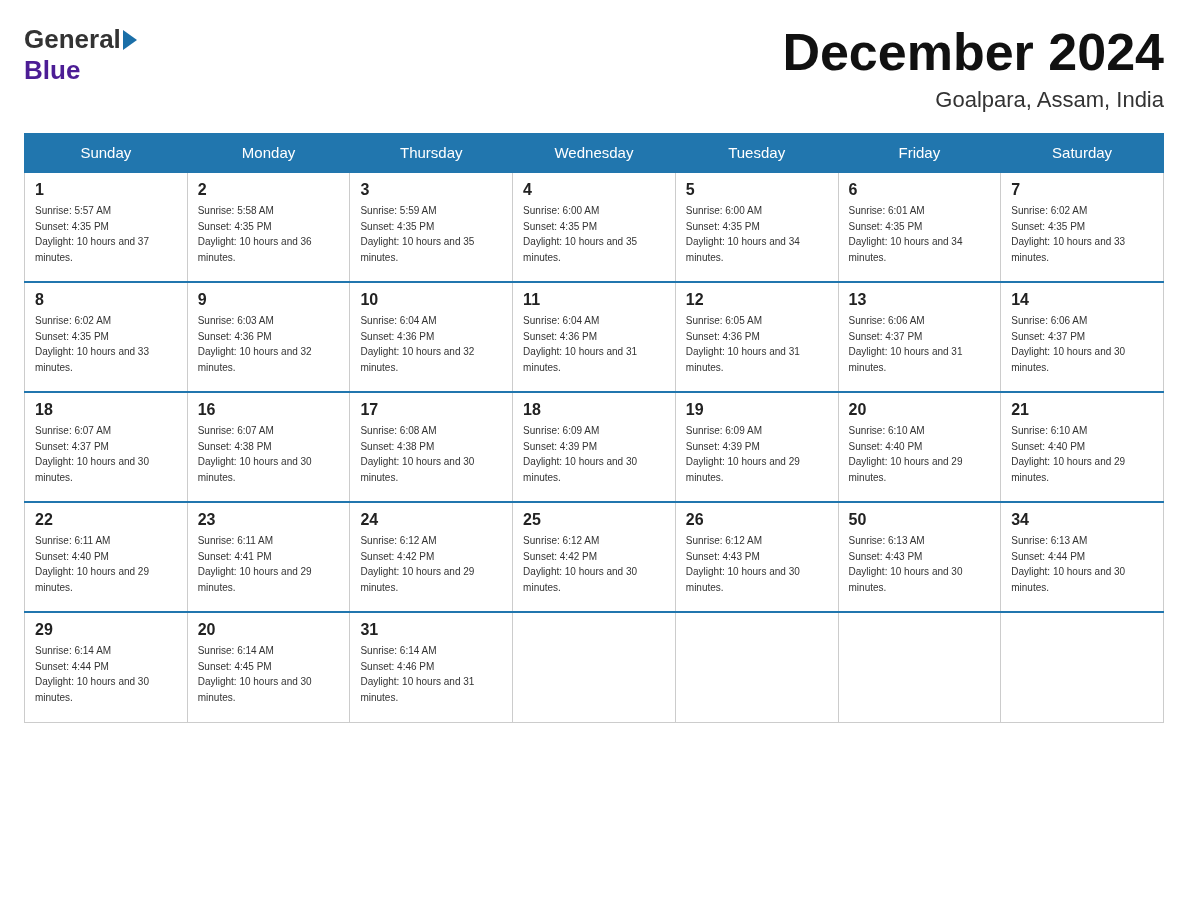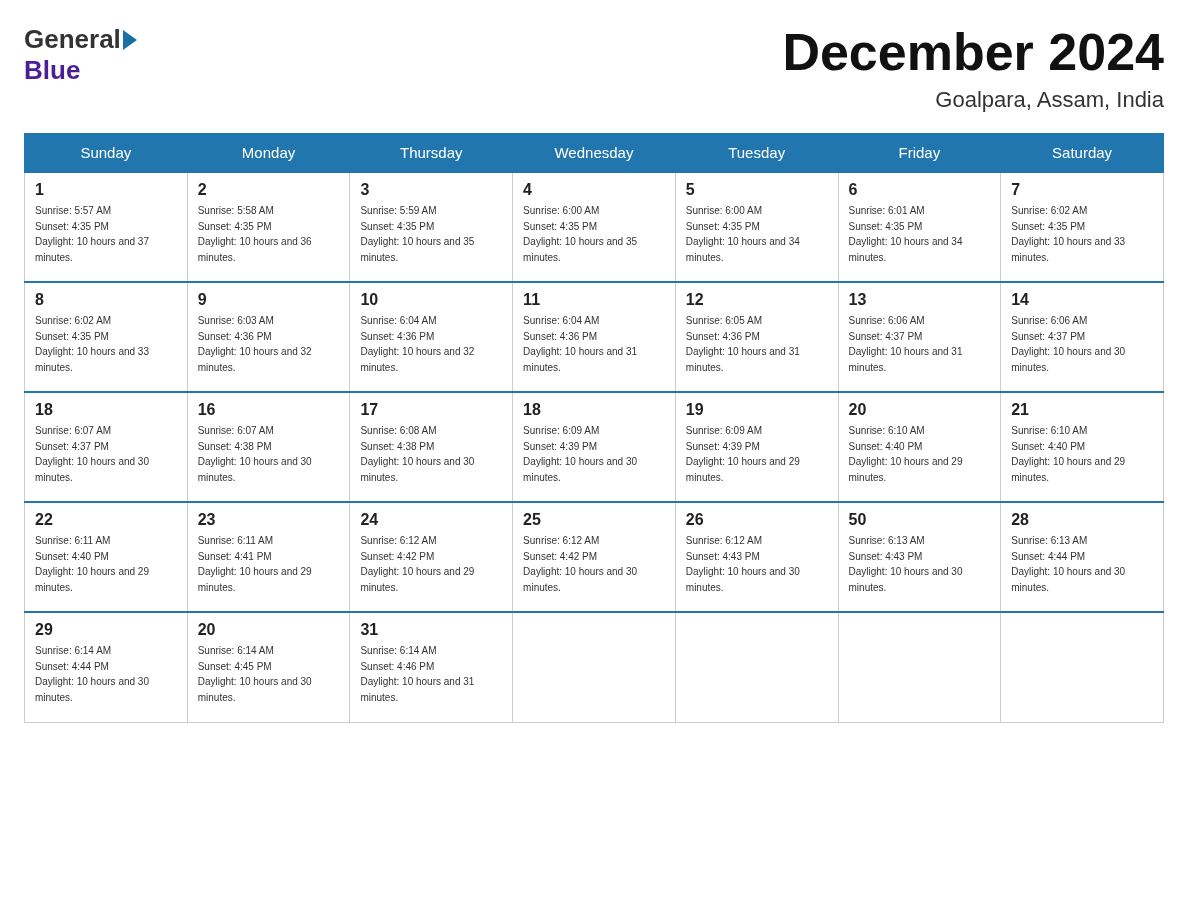--- a/index.html
+++ b/index.html
@@ -240,21 +240,21 @@
         </td>
         <td>
           <span class="day-number">26</span>
           <div class="day-info">Sunrise: 6:12 AM<br>Sunset: 4:43 PM<br>Daylight: 10 hours and 30 minutes.</div>
         </td>
         <td>
           <span class="day-number">50</span>
           <div class="day-info">Sunrise: 6:13 AM<br>Sunset: 4:43 PM<br>Daylight: 10 hours and 30 minutes.</div>
         </td>
         <td>
-          <span class="day-number">28</span>
+          <span class="day-number">34</span>
           <div class="day-info">Sunrise: 6:13 AM<br>Sunset: 4:44 PM<br>Daylight: 10 hours and 30 minutes.</div>
         </td>
       </tr>
       <tr class="row-border-top">
         <td>
           <span class="day-number">29</span>
           <div class="day-info">Sunrise: 6:14 AM<br>Sunset: 4:44 PM<br>Daylight: 10 hours and 30 minutes.</div>
         </td>
         <td>
           <span class="day-number">20</span>

